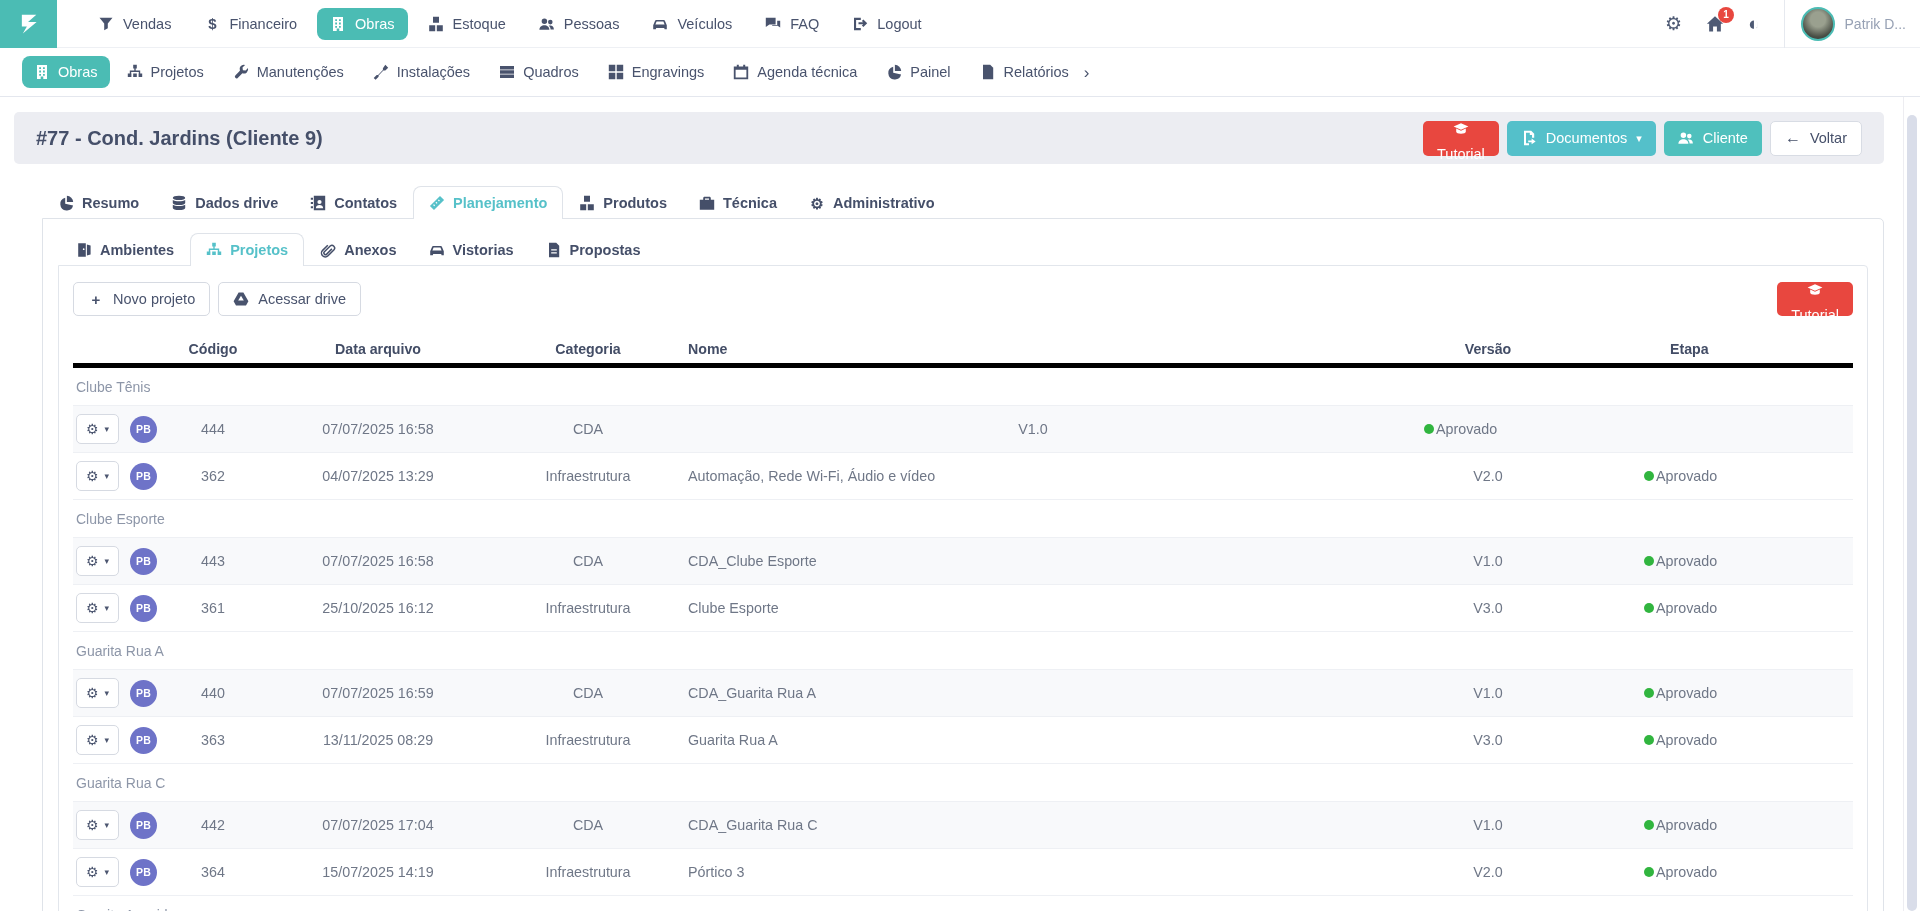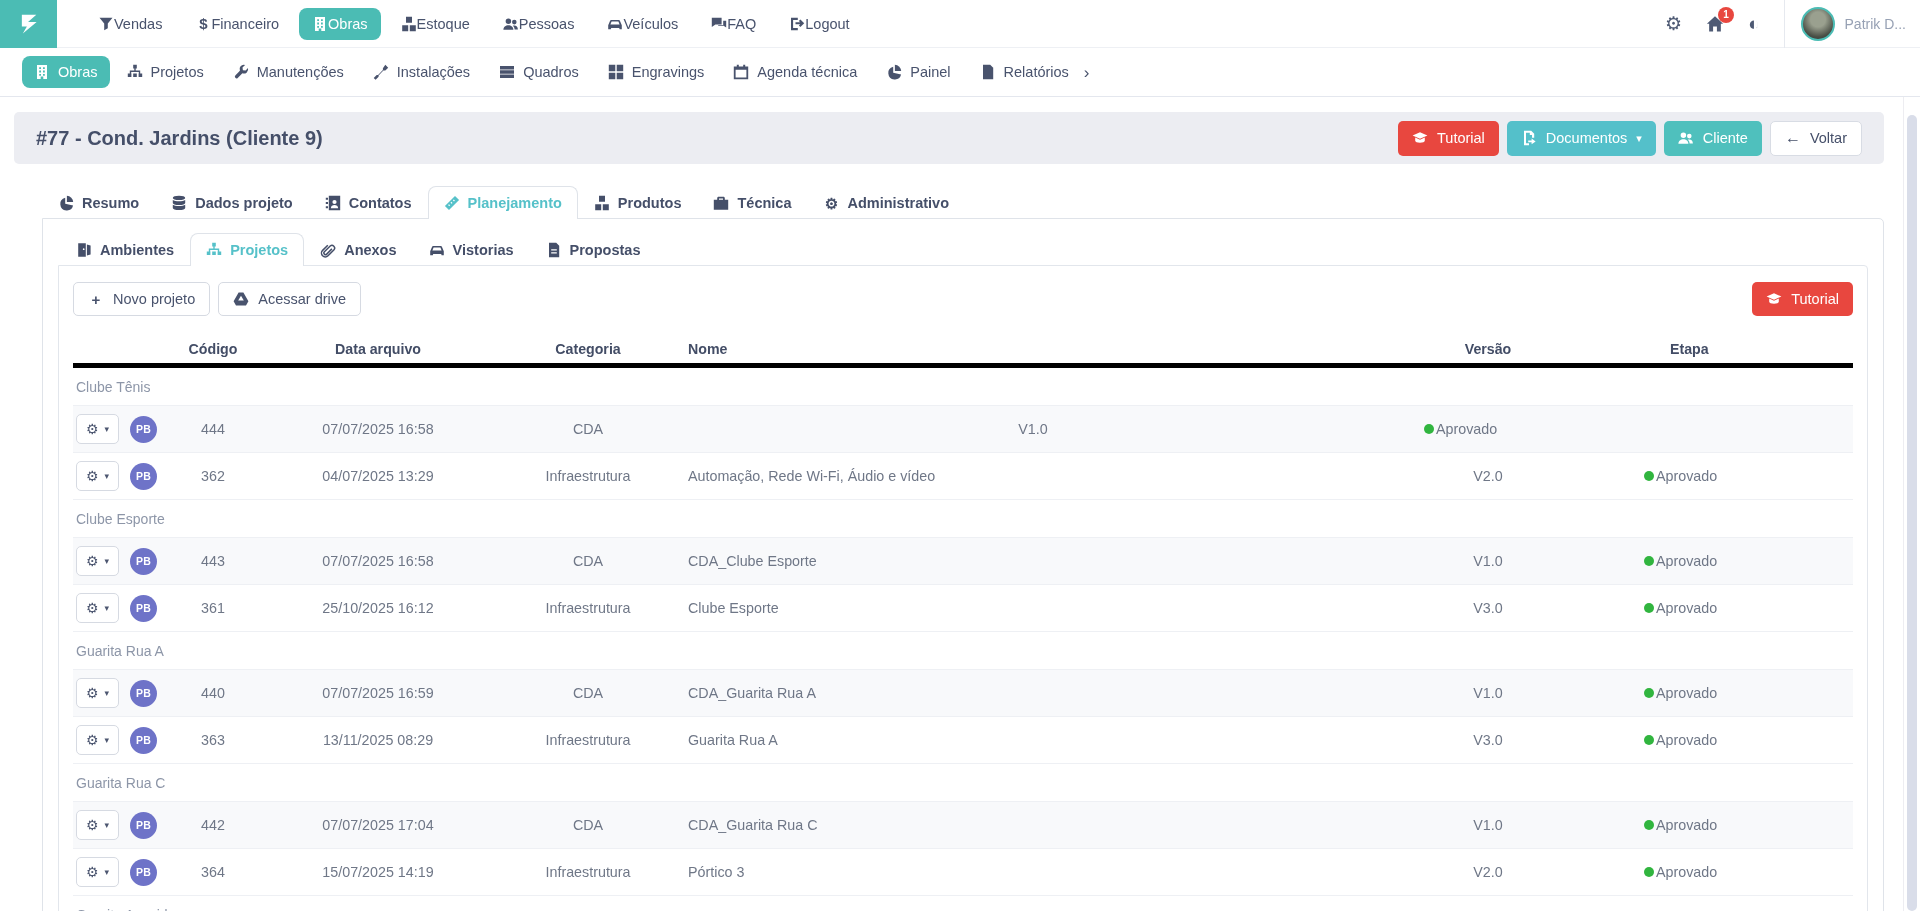--- a/index.html
+++ b/index.html
@@ -11,21 +11,21 @@
   .icn { display: inline-flex; width: 16px; height: 16px; align-items: center; justify-content: center; flex: none; }
   .icn svg { width: 100%; height: 100%; fill: currentColor; }
   .icn .tchar { font-weight: 700; font-size: 15px; line-height: 1; }
   .icn .gly { font-size: 16px; line-height: 1; }
 
   
   .topbar { display: flex; align-items: center; height: 48px; background: #fff; border-bottom: 1px solid #eef0f4; }
   .logo { width: 57px; height: 48px; background: #4bbcb4; display: flex; align-items: center; justify-content: center; flex: none; }
   .logo svg { width: 26px; height: 26px; fill: #fff; }
   .tnav { display: flex; align-items: center; gap: 7px; margin-left: 28px; }
-  .tnav-item { display: flex; padding: 8px 13px; font-size: 14.5px; font-weight: 500; color: #49536d; cursor: pointer; border-radius: 8px; white-space: nowrap; }
+  .tnav-item { display: flex; gap: 9px; padding: 8px 13px; font-size: 14.5px; font-weight: 500; color: #49536d; cursor: pointer; border-radius: 8px; white-space: nowrap; }
   .tnav-item.active { background: #4bbcb4; color: #fff; }
   .top-right { margin-left: auto; display: flex; align-items: center; height: 100%; }
   .tr-btn { position: relative; margin-right: 24px; color: #4e5a74; cursor: pointer; display: flex; align-items: center; }
   .tr-btn .gly { font-size: 19px; line-height: 1; }
   .tr-btn svg { width: 18px; height: 18px; fill: currentColor; }
   .badge { position: absolute; top: -8px; right: -10px; background: #e8473f; color: #fff; font-size: 10px; font-weight: 700; min-width: 16px; height: 16px; border-radius: 8px; display: flex; align-items: center; justify-content: center; padding: 0 3px; }
   .divider { width: 1px; height: 48px; background: #e6e9ef; margin-right: 16px; }
   .avatar { width: 34px; height: 34px; border-radius: 50%; border: 2px solid #4bbcb4; background: radial-gradient(circle at 50% 35%, #9aa08f 0 30%, #4a4f46 70%, #2e3234); margin-right: 10px; cursor: pointer; flex: none; }
   .uname { color: #97a1b4; font-size: 14px; margin-right: 14px; white-space: nowrap; }
 
@@ -34,21 +34,21 @@
   .snav-items { display: flex; align-items: center; gap: 5px; }
   .snav-item { display: flex; align-items: center; gap: 8px; padding: 8px 12px; font-size: 14.5px; font-weight: 500; color: #49536d; border-radius: 8px; cursor: pointer; white-space: nowrap; }
   .snav-item.active { background: #4bbcb4; color: #fff; }
   .more { color: #49536d; font-size: 17px; margin-left: 3px; cursor: pointer; line-height: 1; }
 
   
   .hdr-card { margin: 15px 36px 0 14px; height: 52px; background: #ecedf2; border-radius: 5px; display: flex; align-items: center; justify-content: space-between; padding: 0 22px; }
   .hdr-title { font-size: 20px; font-weight: 700; color: #454f69; }
   .hdr-actions { display: flex; gap: 8px; }
   .hbtn { display: flex; align-items: center; gap: 9px; height: 35px; padding: 0 14px; border-radius: 5px; border: none; font-size: 14.5px; font-weight: 500; font-family: inherit; cursor: pointer; color: #fff; white-space: nowrap; }
-  .hbtn.danger { background: #e8473f; }
+  .hbtn.danger { background: #e8473f; flex-direction: column; }
   .hbtn.info { background: #54c0ca; }
   .hbtn.teal { background: #4fc0bd; }
   .hbtn.light { background: #fff; color: #454f69; border: 1px solid #d8dce4; }
   .caret { font-size: 11px; line-height: 1; }
   .arrow { font-size: 16px; line-height: 1; }
 
   
   .tabs { display: flex; margin: 22px 0 0 42px; position: relative; z-index: 2; }
   .tab { display: flex; align-items: flex-start; gap: 8px; padding: 8px 15px; font-size: 14.5px; font-weight: 600; color: #454f69; cursor: pointer; border: 1px solid transparent; border-bottom: none; border-radius: 8px 8px 0 0; margin-bottom: -1px; white-space: nowrap; }
   .tab.active { background: #fff; border-color: #dfe3e9; color: #56c1c9; }
@@ -302,21 +302,21 @@
           </svg>
         </span>
         <span>Resumo</span>
       </div>
       <div class="tab">
         <span class="icn">
           <svg viewBox="0 0 16 16">
             <path d="M8 .8c3.8 0 6.2.9 6.2 2.1S11.8 5 8 5 1.8 4.1 1.8 2.9 4.2.8 8 .8zM1.8 4.9C3 5.8 5.3 6.3 8 6.3s5-.5 6.2-1.4v3c0 1.2-2.4 2.1-6.2 2.1S1.8 9.1 1.8 7.9zm0 4.8c1.2.9 3.5 1.4 6.2 1.4s5-.5 6.2-1.4v3.2c0 1.2-2.4 2.1-6.2 2.1s-6.2-.9-6.2-2.1z"></path>
           </svg>
         </span>
-        <span>Dados projeto</span>
+        <span>Dados drive</span>
       </div>
       <div class="tab">
         <span class="icn">
           <svg viewBox="0 0 16 16">
             <path fill-rule="evenodd" d="M3.8.8h11.4v14.4H3.8zm5.7 4.1a2.1 2.1 0 1 0 0 4.2 2.1 2.1 0 0 0 0-4.2zM5.9 13.2c0-2 1.6-3.1 3.6-3.1s3.6 1.1 3.6 3.1z"></path>
             <path d="M.8 2.8h2.2v2H.8zm0 4.2h2.2v2H.8zm0 4.2h2.2v2H.8z"></path>
           </svg>
         </span>
         <span>Contatos</span>
       </div>

